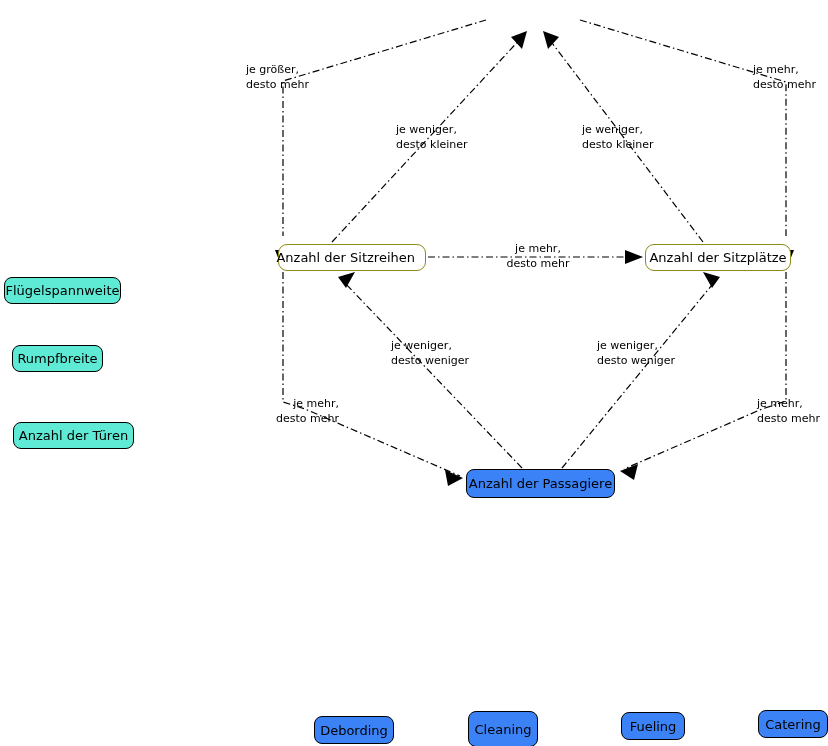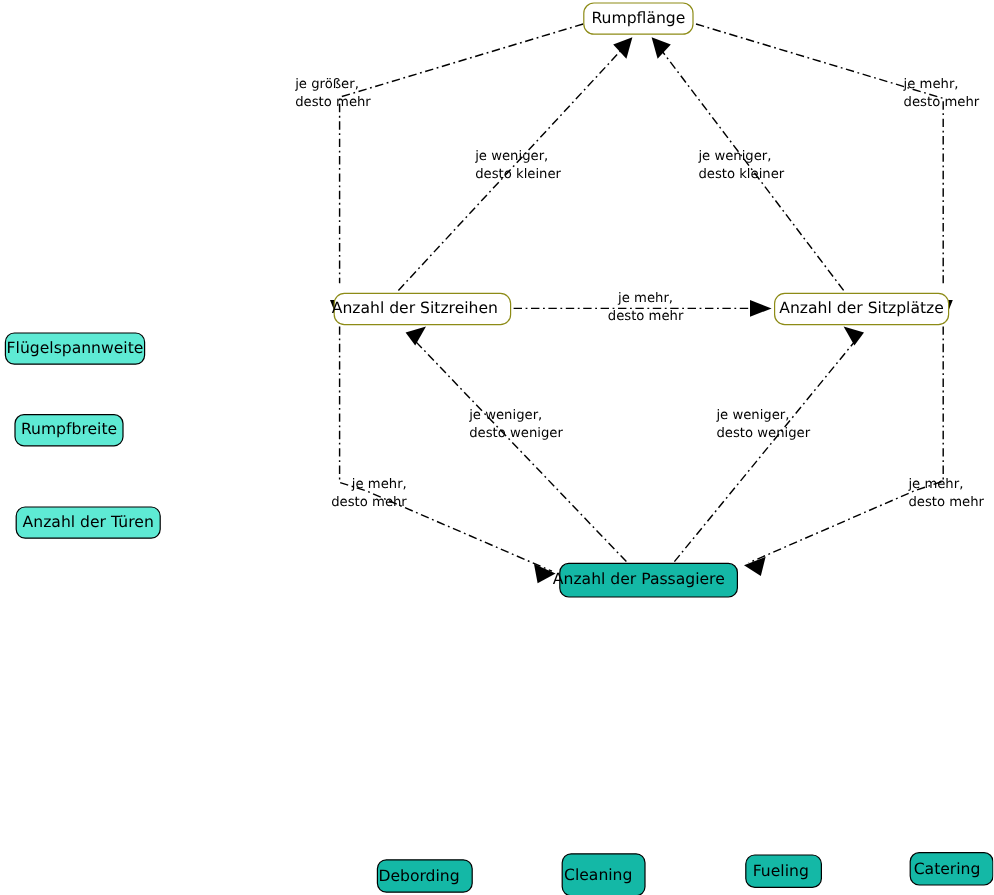--- a/index.html
+++ b/index.html
@@ -42,24 +42,23 @@
     background: #ffffff;
     border: 1.6px solid #8d8b16;
     border-radius: 9px;
   }
   .node-green {
     background: #5eead4;
     border: 1.6px solid #000000;
     border-radius: 8px;
   }
   .node-orange {
-    background: #14b8a6;
+    background: #3b82f6;
     border: 1.6px solid #000000;
     border-radius: 8px;
-    justify-content: flex-end;
   }
   .edge-label {
     position: absolute;
     font-size: 11px;
     line-height: 15px;
     color: #000000;
     white-space: nowrap;
     z-index: 4;
     background: transparent;
   }
@@ -101,23 +100,20 @@
       <polygon points="543,31 548,49 559,37"></polygon>
       <polygon points="786,270 778,250 794,250"></polygon>
       <polygon points="643,257 625,250 625,264"></polygon>
       <polygon points="338,277 355,272 346,288"></polygon>
       <polygon points="720,277 703,272 712,288"></polygon>
       <polygon points="463,478 445,470 448,486"></polygon>
       <polygon points="620,471 638,464 634,480"></polygon>
     </g>
   </svg>
 
-  <div class="node node-white" style="left:486px; top:2px; width:92px; height:27px;">
-    <span>Rumpflänge</span>
-  </div>
 
   <div class="node node-white" style="left:278px; top:244px; width:148px; height:27px;justify-content:flex-end;">
     <span>Anzahl der Sitzreihen</span>
   </div>
 
   <div class="node node-white" style="left:645px; top:244px; width:146px; height:27px;">
     <span>Anzahl der Sitzplätze</span>
   </div>
 
   <div class="node node-orange" style="left:466px; top:469px; width:149px; height:29px;">

